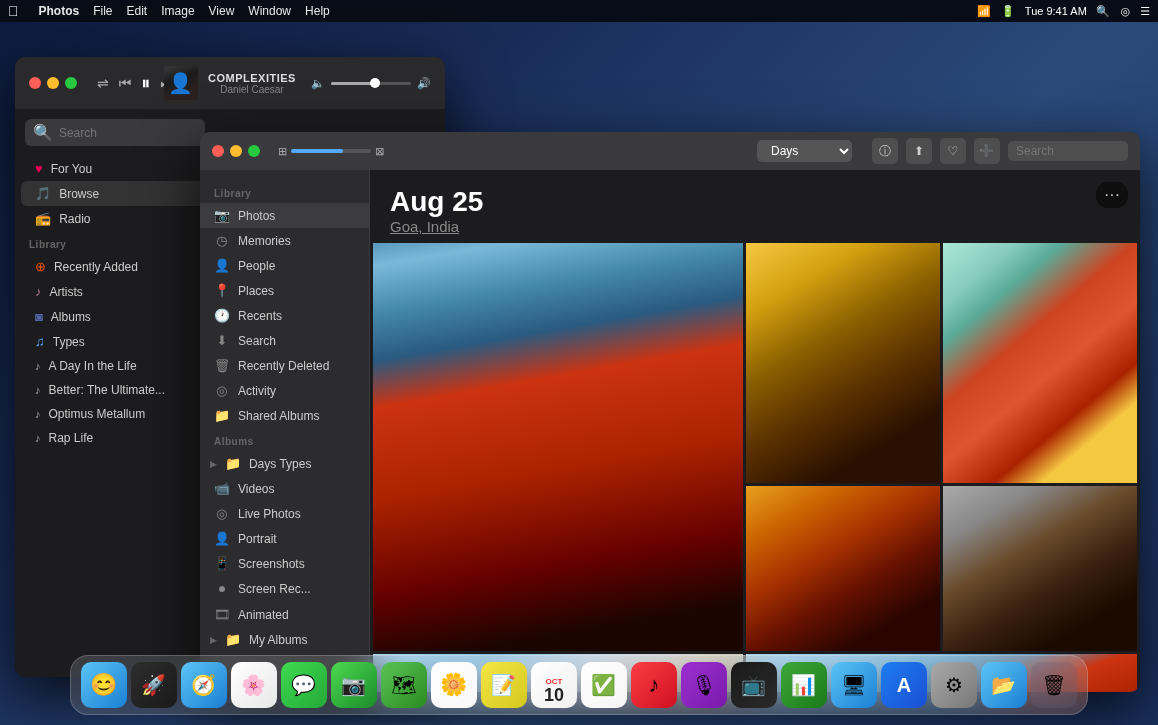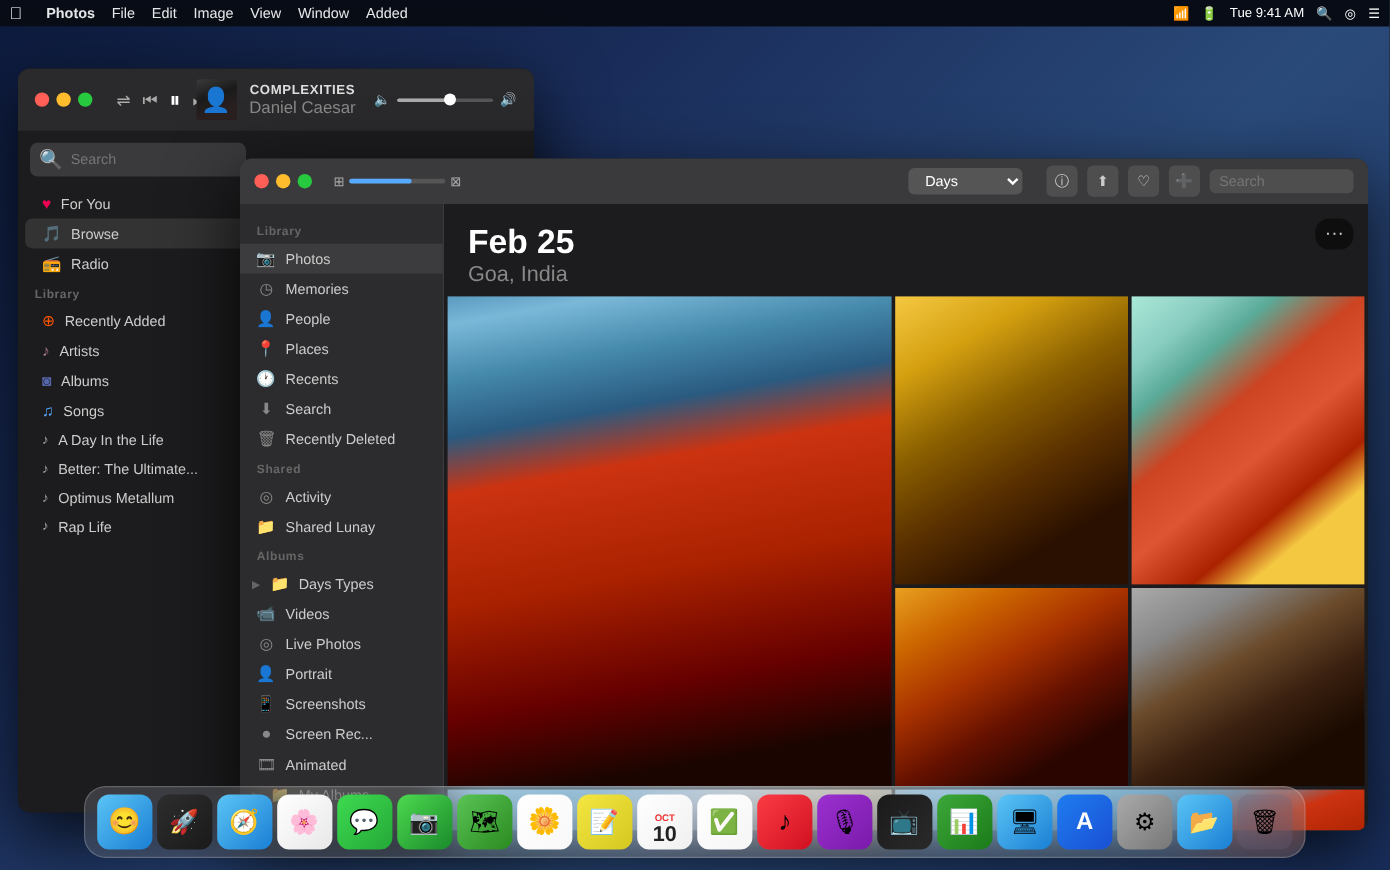--- a/index.html
+++ b/index.html
@@ -83,21 +83,21 @@
       gap: 10px;
     }
     .now-playing-thumb {
       width: 34px; height: 34px;
       background: #333;
       border-radius: 3px;
       overflow: hidden;
     }
     .now-playing-info { text-align: center; }
     .np-title { font-size: 11px; color: #ddd; font-weight: 600; letter-spacing: 0.5px; }
-    .np-artist { font-size: 14px; color: #888; text-align: right; }
+    .np-artist { font-size: 10px; color: #888; }
 
     .music-volume {
       position: absolute;
       right: 14px;
       display: flex;
       align-items: center;
       gap: 6px;
     }
     .vol-track {
       width: 80px; height: 3px;
@@ -323,21 +323,21 @@
     .ps-label { font-size: 12px; color: #ccc; }
     .ps-chevron { font-size: 9px; color: #666; margin-left: -4px; }
 
     
     .photos-main { flex: 1; background: #1c1c1e; overflow: hidden; position: relative; }
 
     .photos-header {
       padding: 16px 20px 8px;
     }
     .photos-date { font-size: 28px; font-weight: 700; color: white; }
-    .photos-location { font-size: 18px; color: #888; }
+    .photos-location { font-size: 15px; color: #888; text-decoration: underline; }
     .photos-more {
       position: absolute;
       top: 12px; right: 12px;
       background: rgba(0,0,0,0.5);
       border-radius: 12px;
       padding: 4px 8px;
       color: #ccc;
       font-size: 16px;
       cursor: pointer;
     }
@@ -413,21 +413,21 @@
 
 <div class="menubar">
   <div class="menubar-left">
     <span class="apple-logo"></span>
     <span class="menu-item bold">Photos</span>
     <span class="menu-item">File</span>
     <span class="menu-item">Edit</span>
     <span class="menu-item">Image</span>
     <span class="menu-item">View</span>
     <span class="menu-item">Window</span>
-    <span class="menu-item">Added</span>
+    <span class="menu-item">Help</span>
   </div>
   <div class="menubar-right">
     <span>📶</span>
     <span>🔋</span>
     <span>Tue 9:41 AM</span>
     <span>🔍</span>
     <span>◎</span>
     <span>☰</span>
   </div>
 </div>
@@ -495,21 +495,21 @@
         <div class="sidebar-item">
           <span class="sidebar-item-icon artists">♪</span>
           <span class="sidebar-item-label">Artists</span>
         </div>
         <div class="sidebar-item">
           <span class="sidebar-item-icon albums">◙</span>
           <span class="sidebar-item-label">Albums</span>
         </div>
         <div class="sidebar-item">
           <span class="sidebar-item-icon songs">♫</span>
-          <span class="sidebar-item-label">Songs</span>
+          <span class="sidebar-item-label">Types</span>
         </div>
         <div class="sidebar-item">
           <span class="sidebar-item-icon playlist">♪</span>
           <span class="sidebar-item-label">A Day In the Life</span>
         </div>
         <div class="sidebar-item">
           <span class="sidebar-item-icon playlist">♪</span>
           <span class="sidebar-item-label">Better: The Ultimate...</span>
         </div>
         <div class="sidebar-item">
@@ -595,28 +595,27 @@
           <span class="ps-label">Recents</span>
         </div>
         <div class="ps-item">
           <span class="ps-icon">⬇</span>
           <span class="ps-label">Search</span>
         </div>
         <div class="ps-item">
           <span class="ps-icon">🗑</span>
           <span class="ps-label">Recently Deleted</span>
         </div>
-        <div class="ps-section">Shared</div>
         <div class="ps-item">
           <span class="ps-icon">◎</span>
           <span class="ps-label">Activity</span>
         </div>
         <div class="ps-item">
           <span class="ps-icon">📁</span>
-          <span class="ps-label">Shared Lunay</span>
+          <span class="ps-label">Shared Albums</span>
         </div>
         <div class="ps-section">Albums</div>
         <div class="ps-item">
           <span class="ps-chevron">▶</span>
           <span class="ps-icon">📁</span>
           <span class="ps-label">Days Types</span>
         </div>
         <div class="ps-item">
           <span class="ps-icon">📹</span>
           <span class="ps-label">Videos</span>
@@ -643,21 +642,21 @@
         </div>
         <div class="ps-item">
           <span class="ps-chevron">▶</span>
           <span class="ps-icon">📁</span>
           <span class="ps-label">My Albums</span>
         </div>
       </div>
 
       <div class="photos-main">
         <div class="photos-header">
-          <div class="photos-date">Feb 25</div>
+          <div class="photos-date">Aug 25</div>
           <div class="photos-location">Goa, India</div>
         </div>
         <div class="photos-more">···</div>
 
         <div class="photo-grid">
 
           <div class="photo-cell" style="grid-column:1; grid-row:1/3; background:linear-gradient(170deg,#5a9abf 0%,#7ab8d8 5%,#4488aa 15%,#2a5a80 25%,#cc3311 35%,#aa2200 55%,#660000 75%,#1a0500 90%);">
           </div>
 
           <div class="photo-cell" style="grid-column:2; grid-row:1; background:linear-gradient(150deg,#f5c842 0%,#d4a010 20%,#8b6000 40%,#5a3000 60%,#2a1000 80%);">

